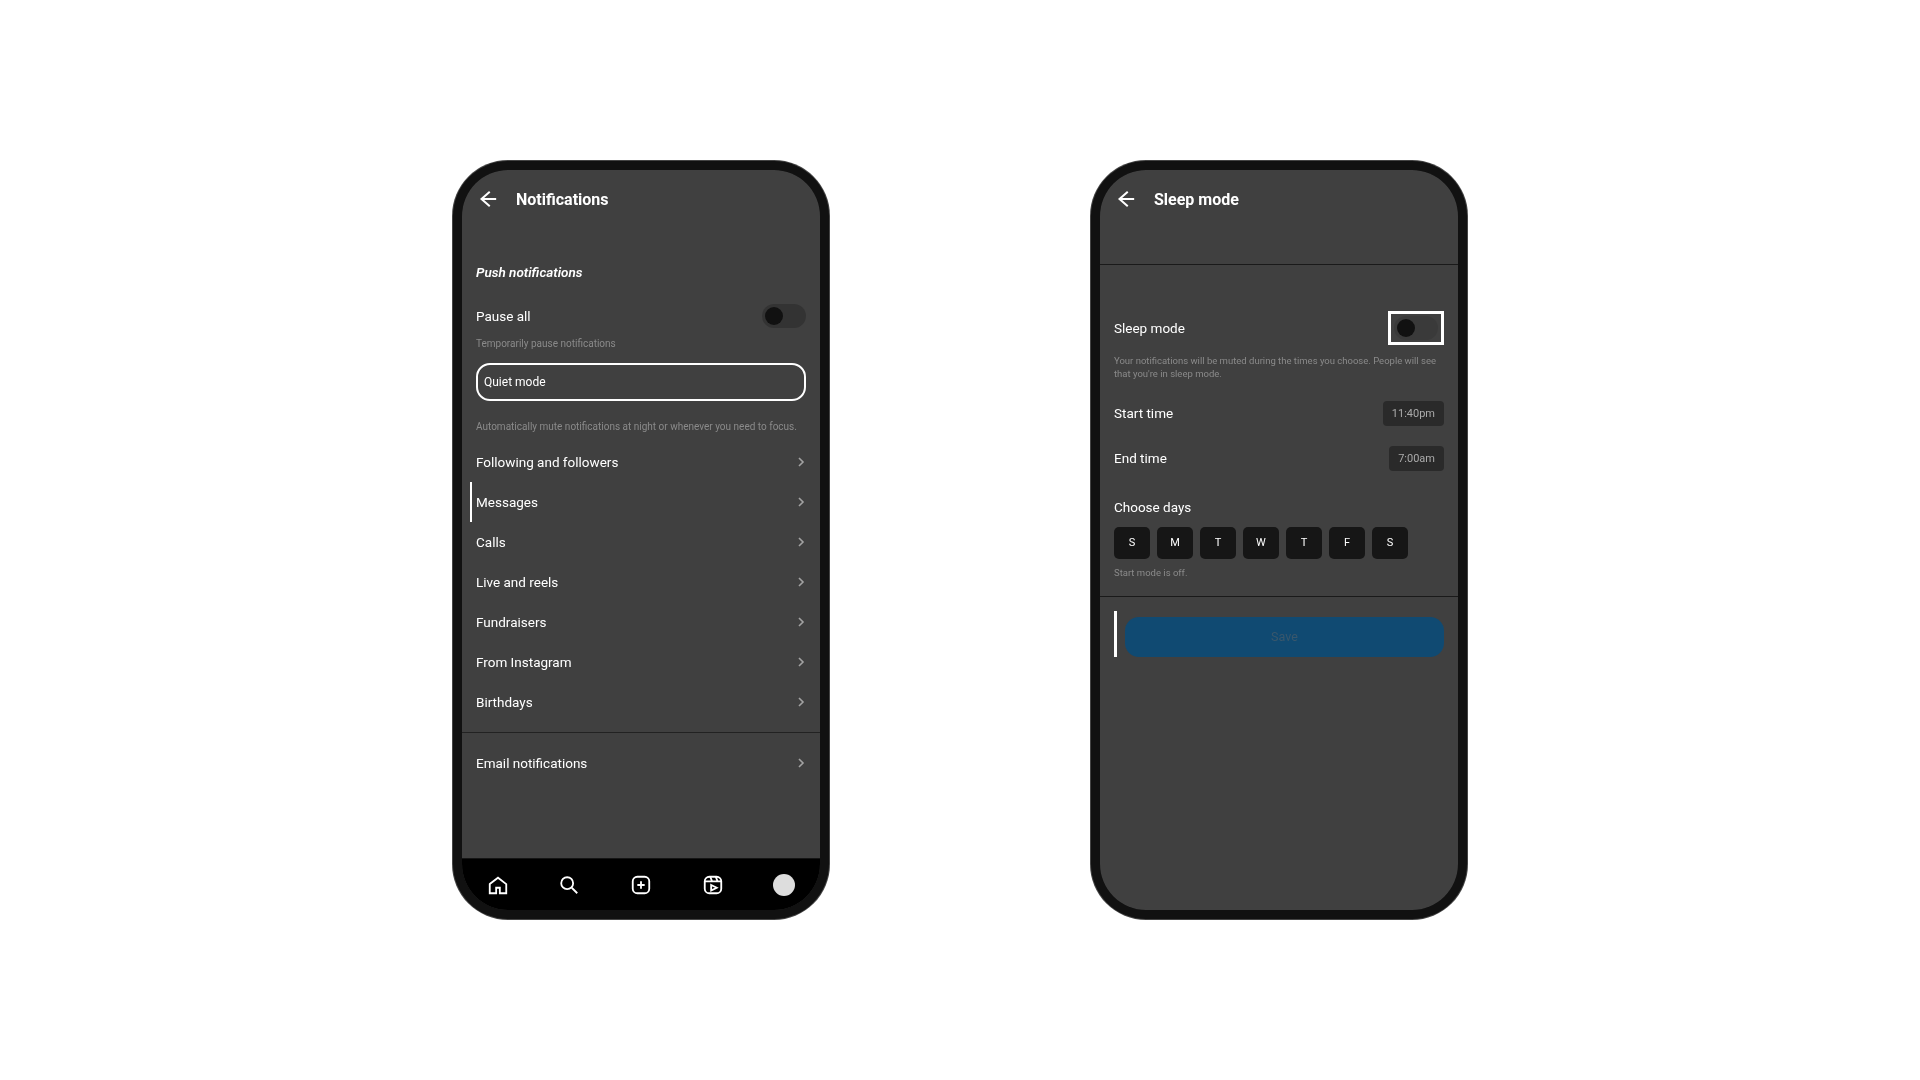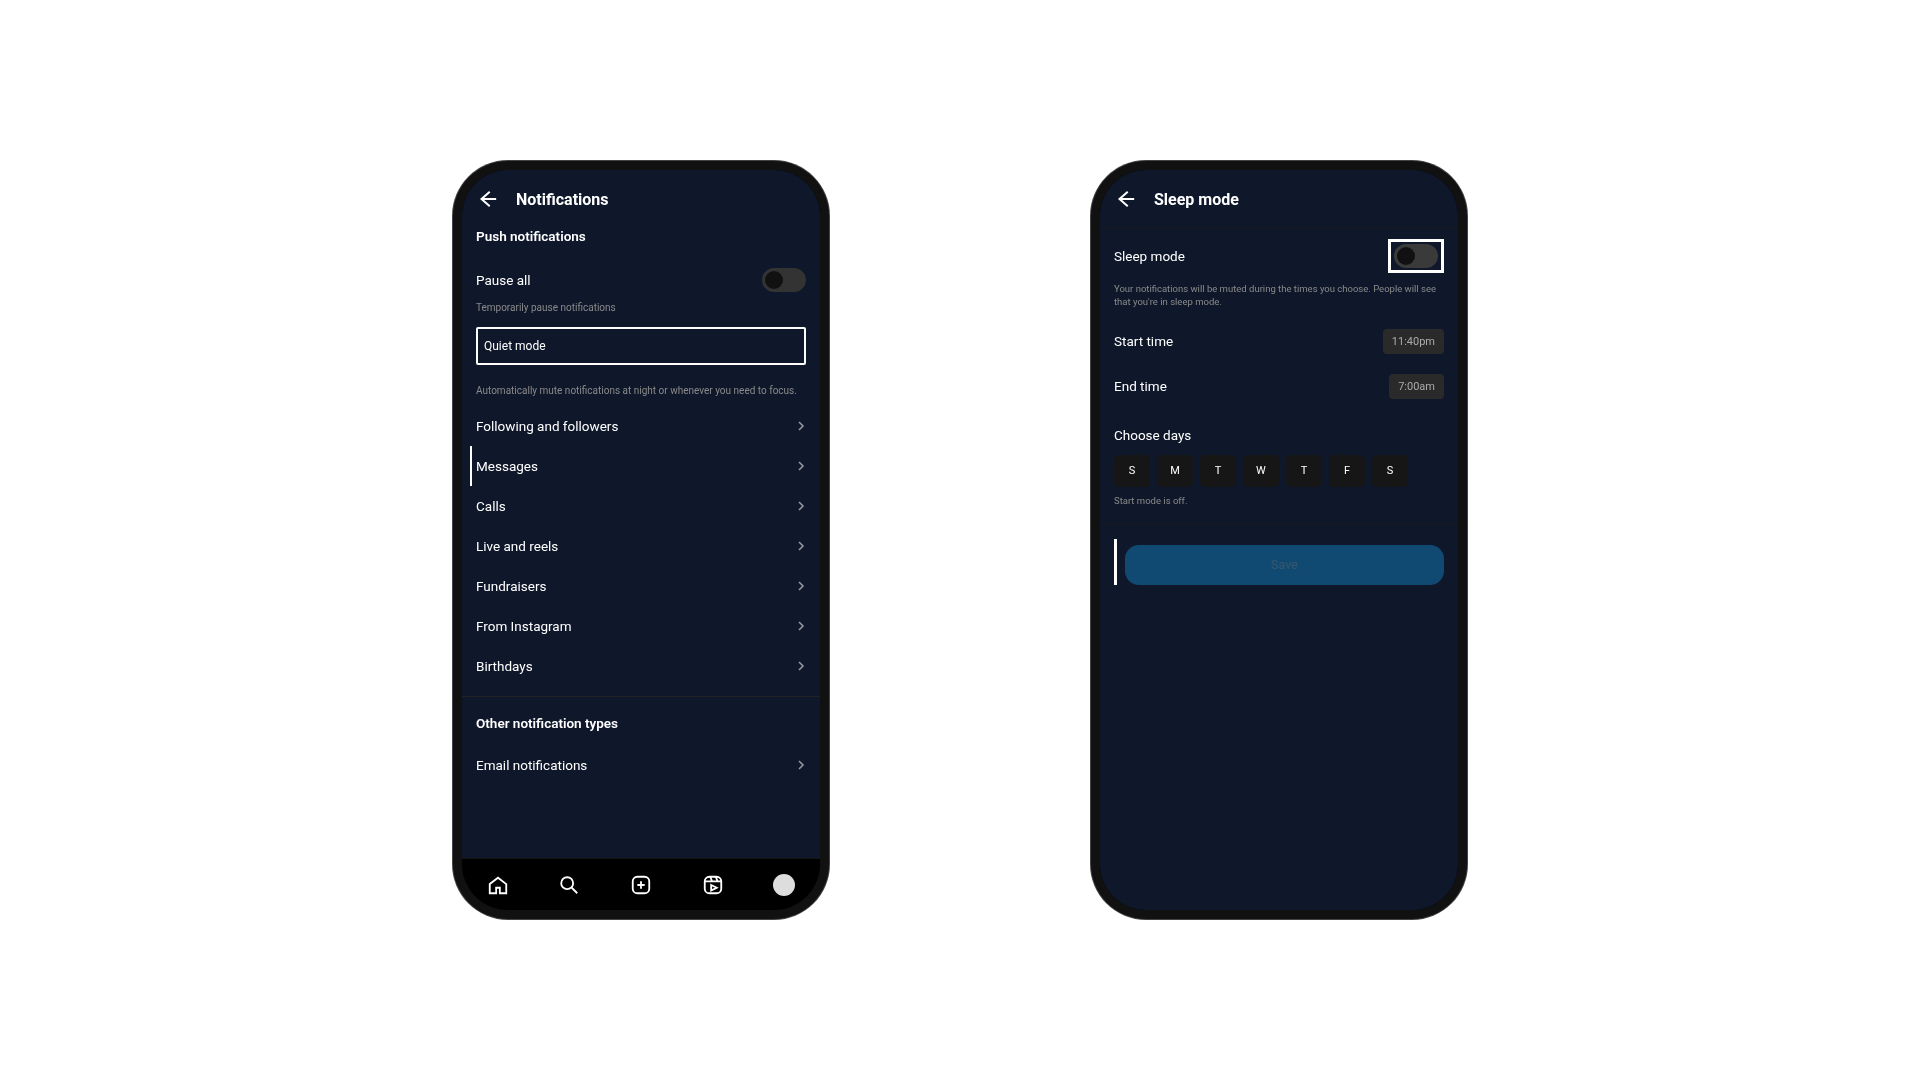--- a/index.html
+++ b/index.html
@@ -24,49 +24,49 @@
   }
   .phone::after {
     content:"";
     position:absolute;
     right:-14px; top:260px;
     width:4px; height:56px;
     background:#333; border-radius:2px;
   }
   .screen {
     position:absolute; inset:0;
-    background:#0f172a;
+    background:#404040;
     color:#fff;
-    display:flex; flex-direction:column;
+    display:flex; flex-direction:column;gap:36px;
   }
   .header {
     display:flex; align-items:center;
     padding: 18px 14px 10px 14px;
     gap: 18px;
   }
   .back-arrow { width:22px; height:22px; }
   .title { font-size:16px; font-weight:700; }
   .content { flex:1; overflow:hidden; padding: 0 14px; }
-  .section-head { font-size:13.5px; font-weight:600; padding: 8px 0 14px 0; }
+  .section-head { font-size:13.5px; font-weight:600; padding: 8px 0 14px 0; font-style: italic; }
   .row {
     display:flex; align-items:center; justify-content:space-between;
     padding: 10px 0;
   }
   .row-label { font-size:13.5px; }
   .sub { font-size:10px; color:#8a8a8a; padding-bottom:10px; }
   .toggle {
     width:44px; height:24px; border-radius:12px;
     background:#333; position:relative;
   }
   .toggle::after{
     content:""; position:absolute; left:3px; top:3px;
     width:18px; height:18px; border-radius:9px; background:#111;
   }
   .highlight-box {
-    border:2px solid #fff; border-radius:2px;
+    border:2px solid #fff; border-radius:14px;
   }
   .quiet-box {
     padding:10px 6px; margin-top:4px;
   }
   .quiet-label{ font-size:12px; }
   .menu-row {
     display:flex; align-items:center; justify-content:space-between;
     padding: 12px 0;
   }
   .menu-label{ font-size:13.5px; }
@@ -174,21 +174,20 @@
           </svg>
     </div>
     <div class="menu-row">
       <div class="menu-label">Birthdays</div>
       <svg class="chevron" viewBox="0 0 10 10" fill="none" stroke="#ccc" stroke-width="1.6">
             <path d="M3 1 L7 5 L3 9"></path>
           </svg>
     </div>
 
     <div class="divider"></div>
-    <div class="section-head">Other notification types</div>
 
     <div class="menu-row">
       <div class="menu-label">Email notifications</div>
       <svg class="chevron" viewBox="0 0 10 10" fill="none" stroke="#ccc" stroke-width="1.6">
             <path d="M3 1 L7 5 L3 9"></path>
           </svg>
     </div>
   </div>
 
   <div class="bottom-nav">

